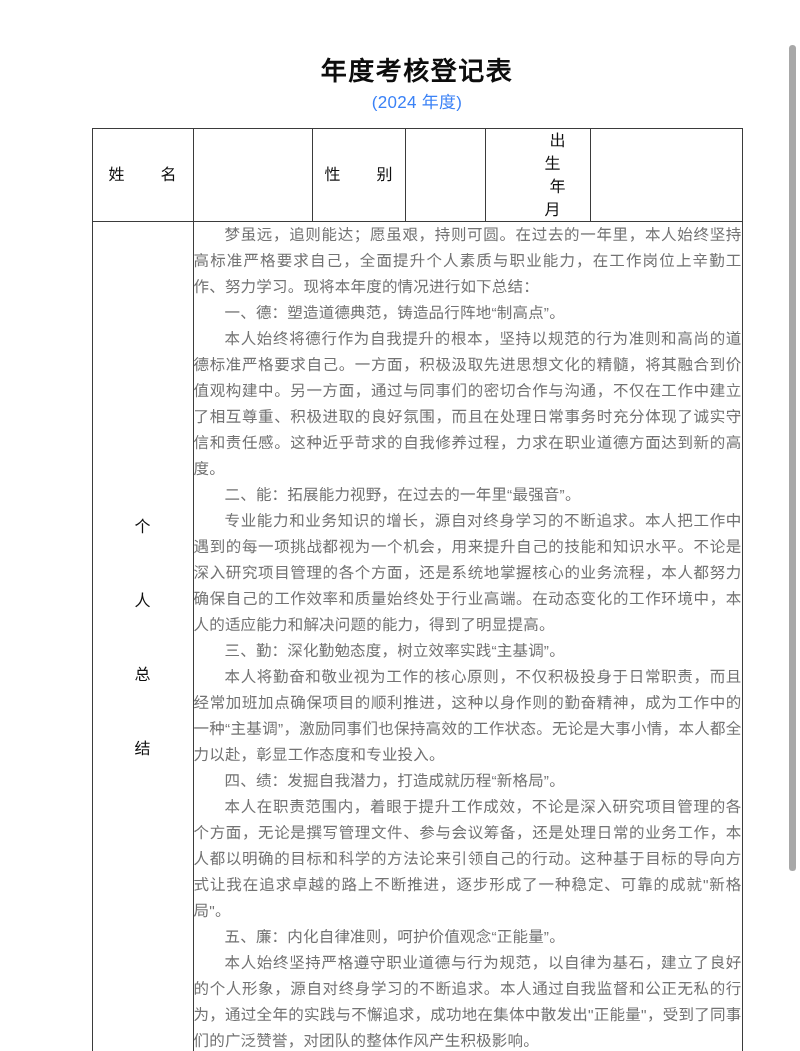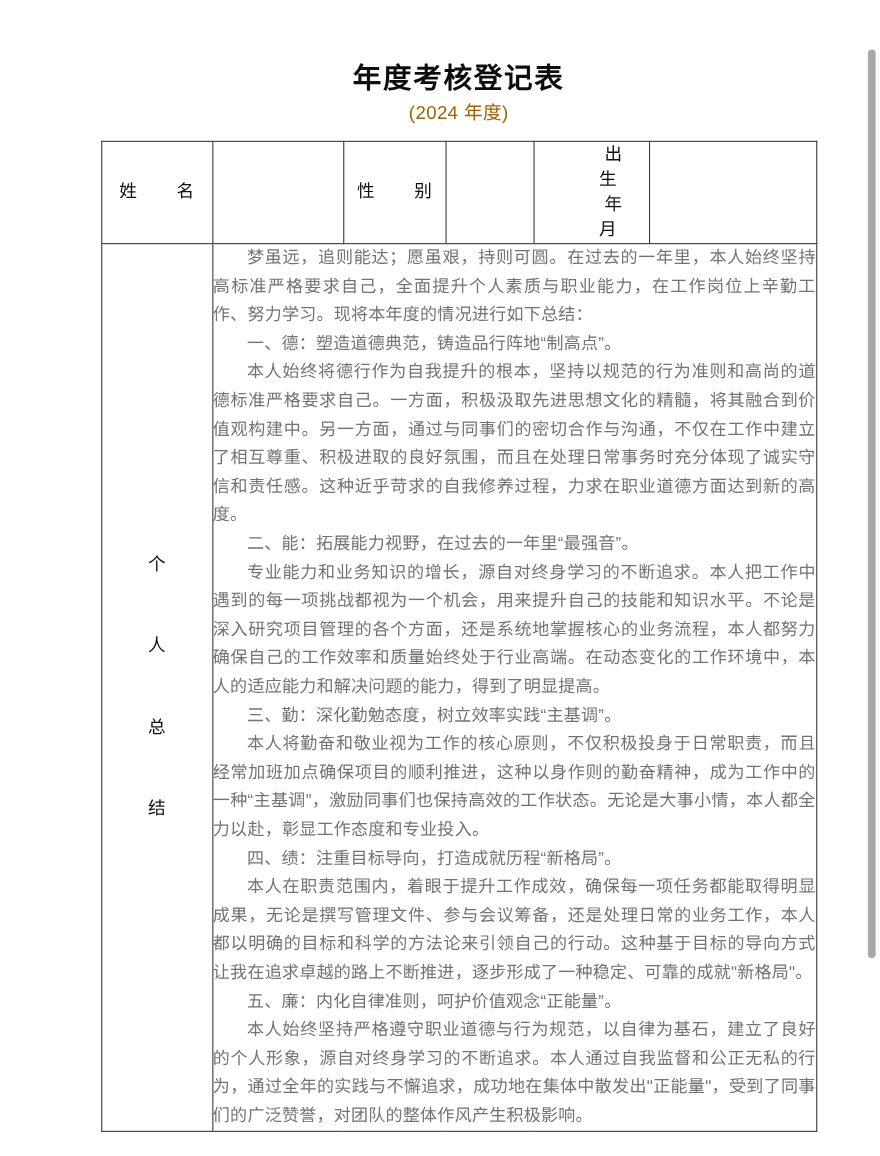--- a/index.html
+++ b/index.html
@@ -50,21 +50,21 @@
     font-weight: bold;
     letter-spacing: 1.5px;
     line-height: 34px;
     color: #0d0d0d;
     margin: 0;
   }
   .doc-subtitle {
     font-size: 17px;
     font-weight: normal;
     line-height: 26px;
-    color: #a16207;
+    color: #3b82f6;
     margin: 2px 0 0 0;
     letter-spacing: 0.3px;
   }
 
   
   .form-table {
     width: 650px;
     margin: 12px auto 0 auto;
     border-collapse: collapse;
     table-layout: fixed;
@@ -205,22 +205,22 @@
             </span>
           </td>
           <td class="content-cell" colspan="5">
             <p>梦虽远，追则能达；愿虽艰，持则可圆。在过去的一年里，本人始终坚持高标准严格要求自己，全面提升个人素质与职业能力，在工作岗位上辛勤工作、努力学习。现将本年度的情况进行如下总结：</p>
             <p class="section-heading">一、德：塑造道德典范，铸造品行阵地“制高点”。</p>
             <p>本人始终将德行作为自我提升的根本，坚持以规范的行为准则和高尚的道德标准严格要求自己。一方面，积极汲取先进思想文化的精髓，将其融合到价值观构建中。另一方面，通过与同事们的密切合作与沟通，不仅在工作中建立了相互尊重、积极进取的良好氛围，而且在处理日常事务时充分体现了诚实守信和责任感。这种近乎苛求的自我修养过程，力求在职业道德方面达到新的高度。</p>
             <p class="section-heading">二、能：拓展能力视野，在过去的一年里“最强音”。</p>
             <p>专业能力和业务知识的增长，源自对终身学习的不断追求。本人把工作中遇到的每一项挑战都视为一个机会，用来提升自己的技能和知识水平。不论是深入研究项目管理的各个方面，还是系统地掌握核心的业务流程，本人都努力确保自己的工作效率和质量始终处于行业高端。在动态变化的工作环境中，本人的适应能力和解决问题的能力，得到了明显提高。</p>
             <p class="section-heading">三、勤：深化勤勉态度，树立效率实践“主基调”。</p>
             <p>本人将勤奋和敬业视为工作的核心原则，不仅积极投身于日常职责，而且经常加班加点确保项目的顺利推进，这种以身作则的勤奋精神，成为工作中的一种“主基调”，激励同事们也保持高效的工作状态。无论是大事小情，本人都全力以赴，彰显工作态度和专业投入。</p>
-            <p class="section-heading">四、绩：注重目标导向，打造成就历程“新格局”。</p>
-            <p>本人在职责范围内，着眼于提升工作成效，确保每一项任务都能取得明显成果，无论是撰写管理文件、参与会议筹备，还是处理日常的业务工作，本人都以明确的目标和科学的方法论来引领自己的行动。这种基于目标的导向方式让我在追求卓越的路上不断推进，逐步形成了一种稳定、可靠的成就"新格局"。</p>
+            <p class="section-heading">四、绩：发掘自我潜力，打造成就历程“新格局”。</p>
+            <p>本人在职责范围内，着眼于提升工作成效，不论是深入研究项目管理的各个方面，无论是撰写管理文件、参与会议筹备，还是处理日常的业务工作，本人都以明确的目标和科学的方法论来引领自己的行动。这种基于目标的导向方式让我在追求卓越的路上不断推进，逐步形成了一种稳定、可靠的成就"新格局"。</p>
             <p class="section-heading">五、廉：内化自律准则，呵护价值观念“正能量”。</p>
             <p>本人始终坚持严格遵守职业道德与行为规范，以自律为基石，建立了良好的个人形象，源自对终身学习的不断追求。本人通过自我监督和公正无私的行为，通过全年的实践与不懈追求，成功地在集体中散发出"正能量"，受到了同事们的广泛赞誉，对团队的整体作风产生积极影响。</p>
           </td>
         </tr>
       </tbody>
     </table>
 
   </div>
 </div>
 

